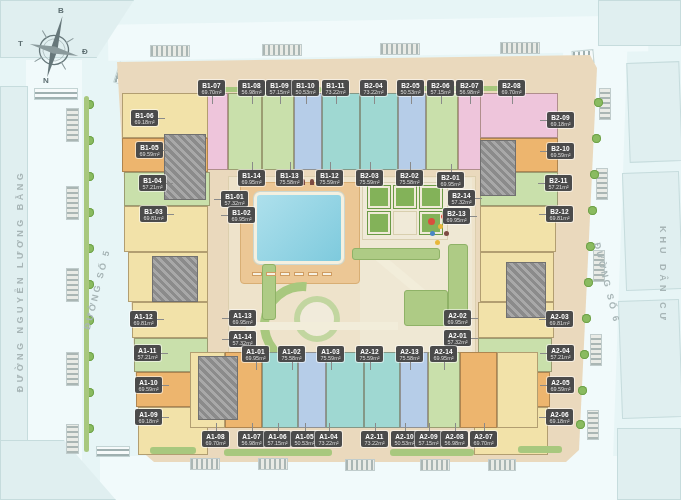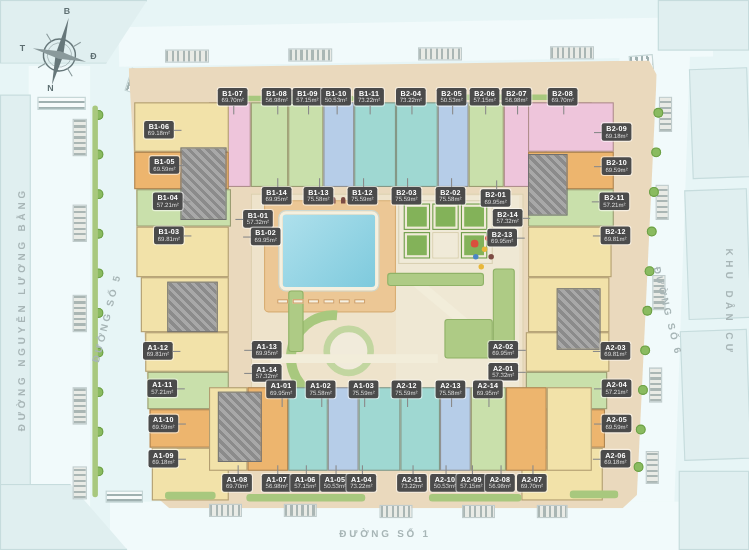--- a/index.html
+++ b/index.html
@@ -435,21 +435,20 @@
       <div class="badge Lu" style="left: 470px; top: 431px;">
         <span class="uid">A2-07</span>
         <span class="uarea">69.70m²</span>
       </div>
     </div>
 
   <div class="street" id="street-left">ĐƯỜNG NGUYỄN LƯƠNG BẰNG</div>
   <div class="street" id="street-s5">ĐƯỜNG SỐ 5</div>
   <div class="street" id="street-s6">ĐƯỜNG SỐ 6</div>
   <div class="street" id="street-khu">KHU DÂN CƯ</div>
-  <div class="street" id="street-d1">ĐƯỜNG SỐ 1</div>
 
   <div id="compass">
     <svg width="84" height="84" viewBox="0 0 84 84">
       <g transform="rotate(14 42 44)">
         <circle cx="42" cy="44" r="14.5" fill="none" stroke="#66777a" stroke-width="1.3"></circle>
         <circle cx="42" cy="44" r="11" fill="none" stroke="#66777a" stroke-width="0.6" opacity="0.6"></circle>
         <path d="M42 9 L45.5 44 L42 72 L38.5 44 Z" fill="#66777a"></path>
         <path d="M17 44 L42 40.5 L67 44 L42 47.5 Z" fill="#8a9a9c"></path>
         <path d="M32 34 L26 28 M52 34 L58 28 M32 54 L26 60 M52 54 L58 60" stroke="#8a9a9c" stroke-width="1"></path>
       </g>

